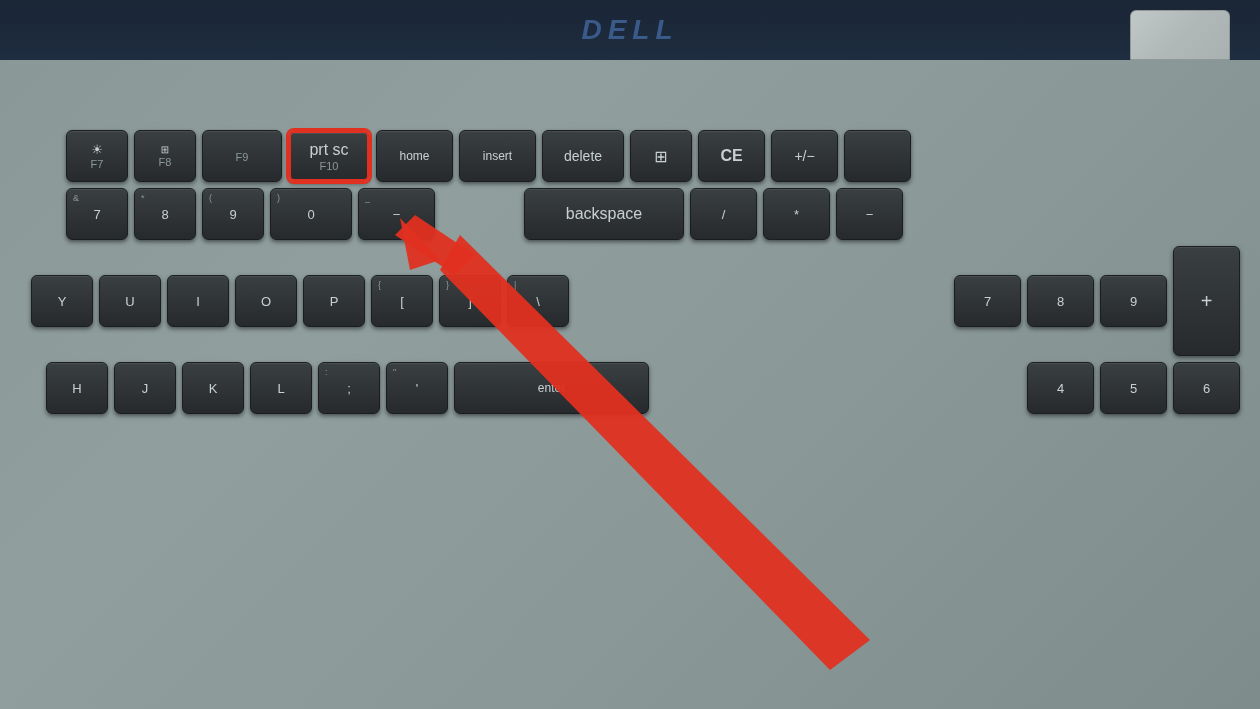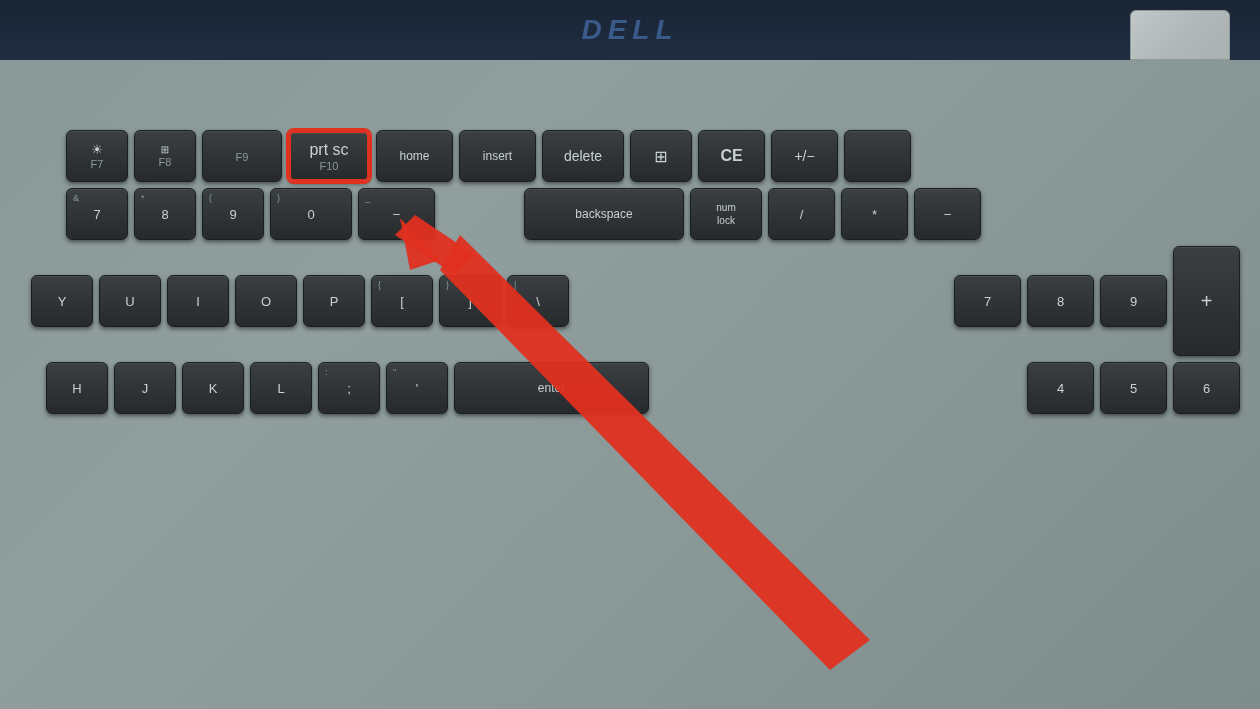--- a/index.html
+++ b/index.html
@@ -224,26 +224,23 @@
         </div>
 
         <div class="key" style="width:77px">
           <span class="top-label">_</span>
           <span class="main-label">−</span>
         </div>
 
         <div style="width:77px"></div>
 
         <div class="key" style="width:160px">
-          <span class="main-label" style="font-size:12px">backspace</span>
-        </div>
-
-        <div class="key" style="width:72px">
-          <span style="font-size:10px; color:#c8d0d0; text-align:center; line-height:1.3">num<br>lock</span>
-        </div>
+          <span class="main-label" style="font-size:16px">backspace</span>
+        </div>
+
 
         <div class="key" style="width:67px">
           <span class="main-label">/</span>
         </div>
 
         <div class="key" style="width:67px">
           <span class="main-label">*</span>
         </div>
 
         <div class="key" style="width:67px">

